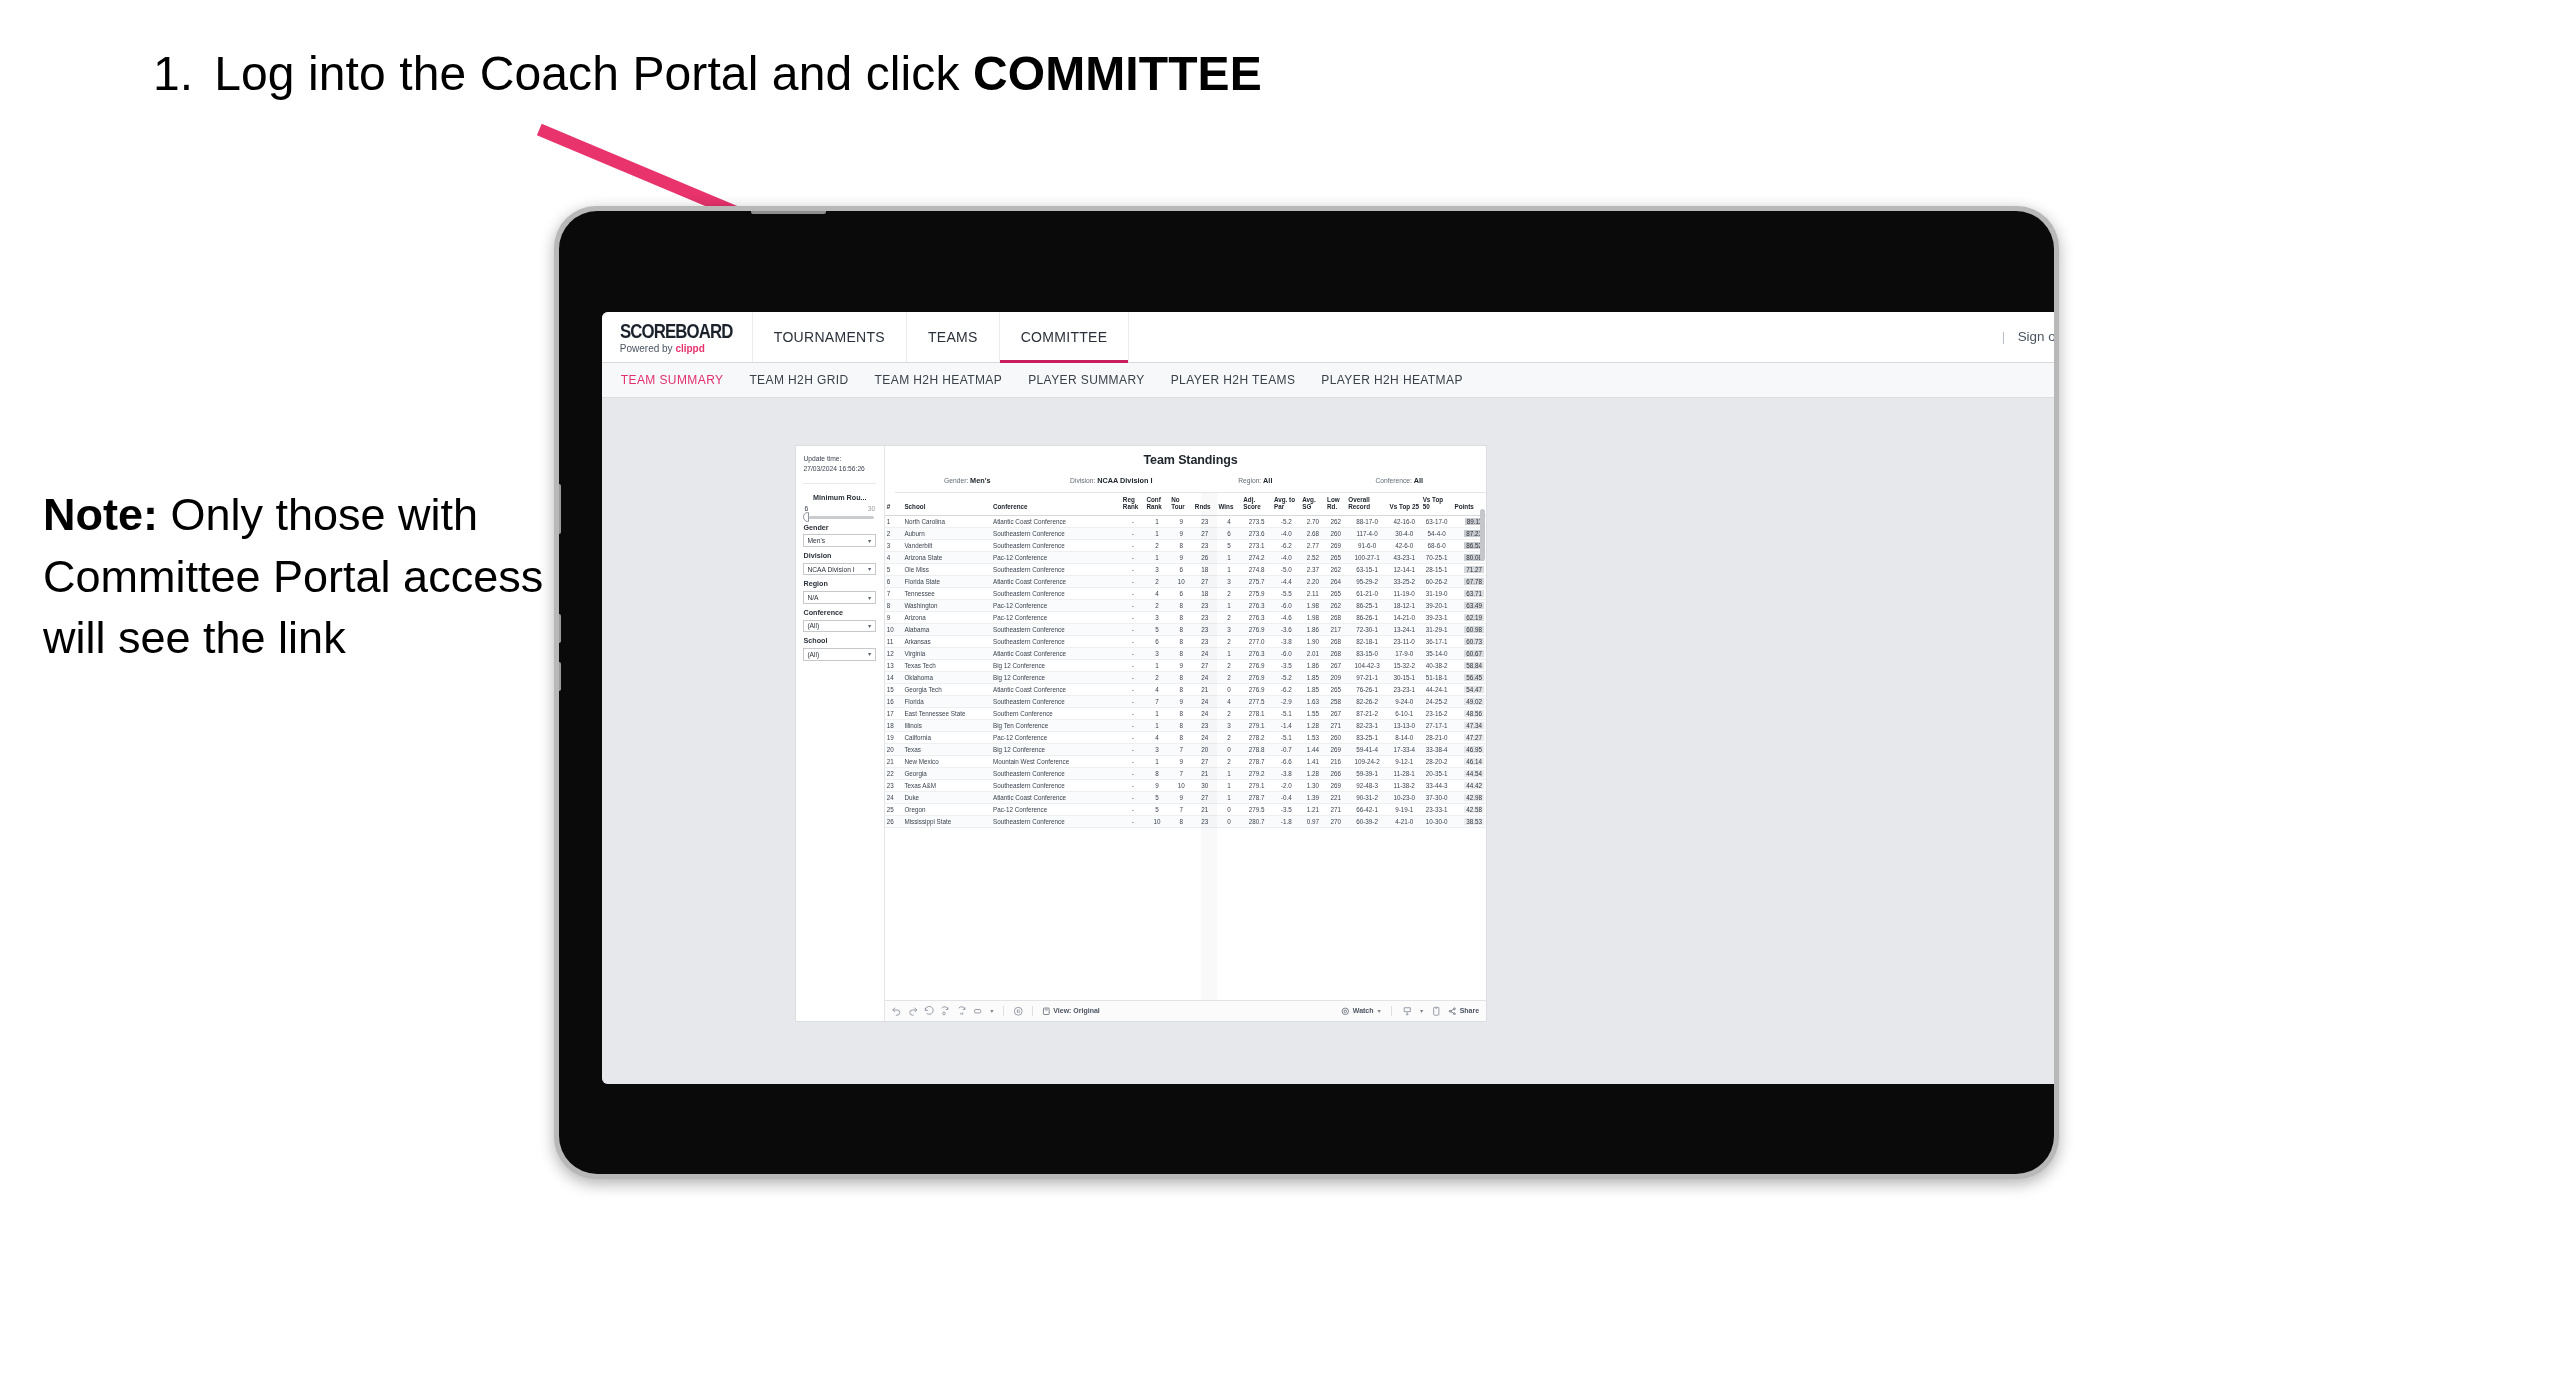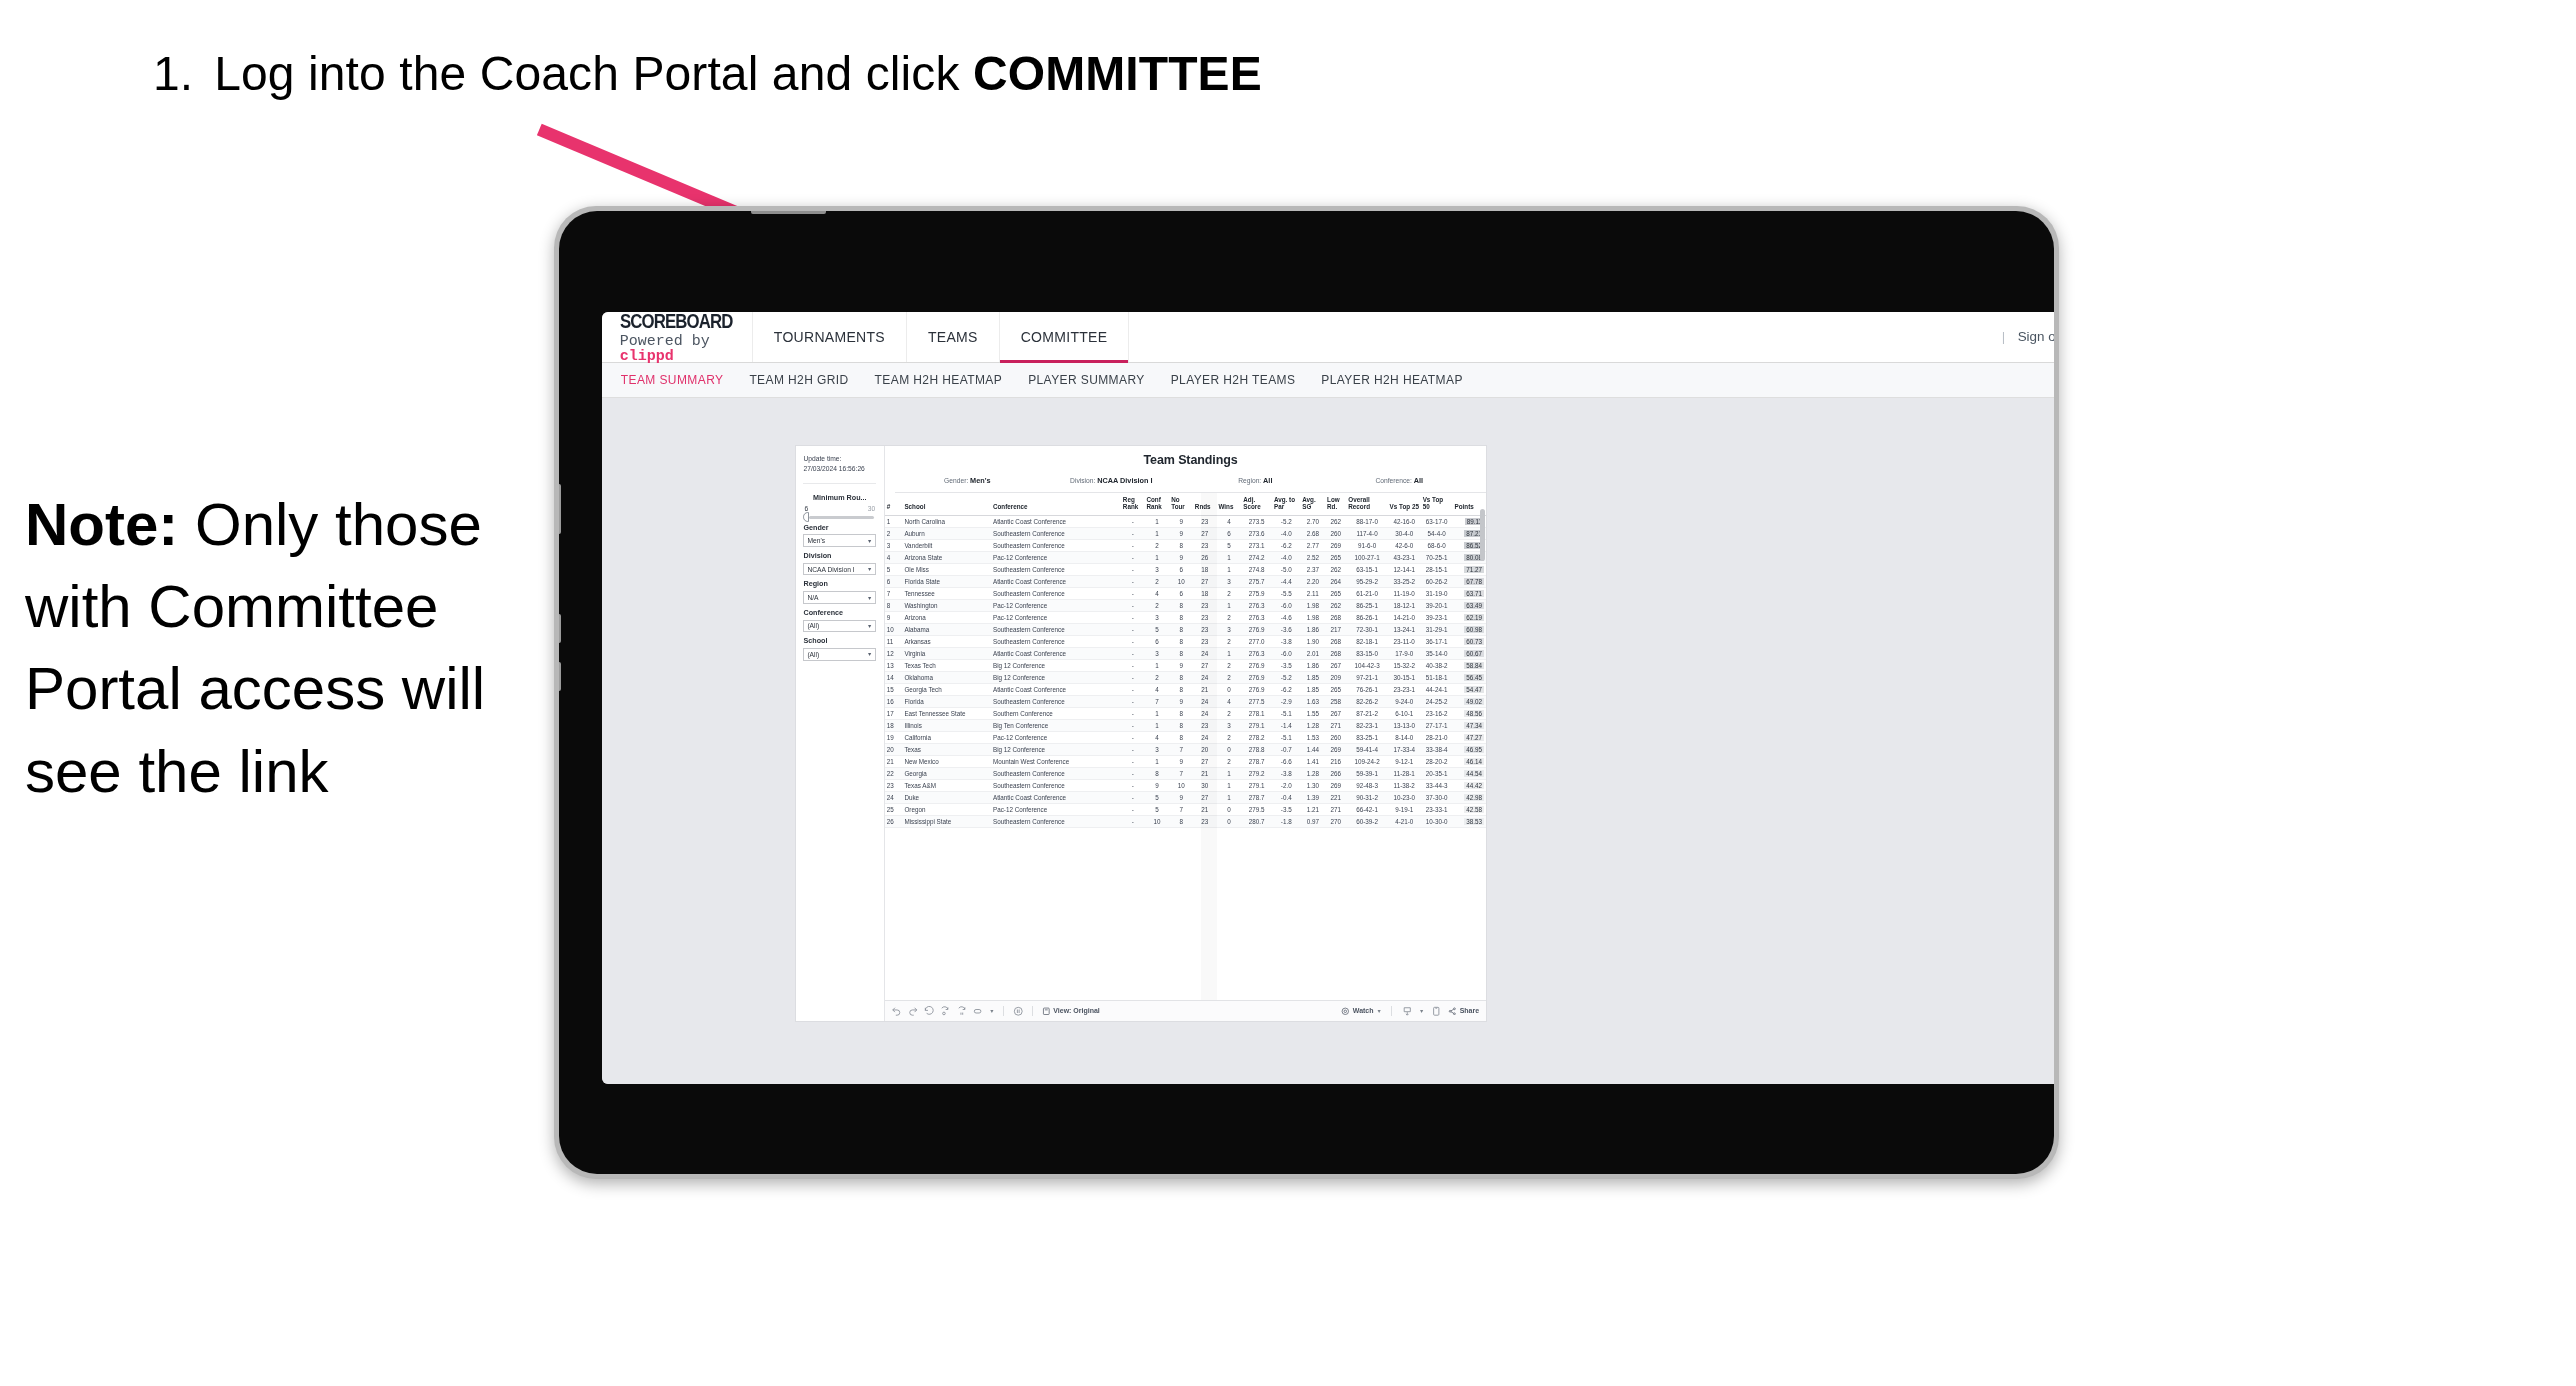--- a/index.html
+++ b/index.html
@@ -13,22 +13,22 @@
 
   
   #step-line {
     position:absolute; left:153px; top:46px;
     font-size:48px; color:#000; letter-spacing:0.1px; white-space:nowrap;
   }
   #step-line .num { margin-right:21px; }
   #step-line .strong { font-weight:bold; }
 
   #note-block {
-    position:absolute; left:25px; top:484px; width:508px;
-    font-size:60px; line-height:1.37; color:#000;
+    position:absolute; left:43px; top:484px; width:508px;
+    font-size:45px; line-height:1.37; color:#000;
   }
   #note-block .strong { font-weight:bold; }
 
   
   #arrow-annotation { position:absolute; left:518px; top:120px; width:537px; height:206px; }
 
   
   #tablet {
     position:absolute; left:554px; top:206px; width:1505px; height:973px;
     border-radius:42px; background:#b8b8b8;
@@ -60,21 +60,21 @@
   #brand {
     width:151px; display:flex; flex-direction:column; justify-content:center;
     padding-left:18px; border-right:1px solid #ececec;
   }
   #brand .bw {
     font-family:"Liberation Sans", sans-serif;
     font-weight:bold; font-size:21px; letter-spacing:-1.1px;
     color:#1b222c; transform:scaleX(.80); transform-origin:left center;
     line-height:1;
   }
-  #brand .pw { font-size:15px; color:#4c5561; margin-top:2.9px; line-height:1;font-family:Liberation Mono, monospace; }
+  #brand .pw { font-size:10px; color:#4c5561; margin-top:2.9px; line-height:1; }
   #brand .pw .clippd { color:#e8336d; font-weight:bold; }
 
   .navitem {
     display:flex; align-items:center; padding:0 21px;
     font-size:14px; color:#2b313a; letter-spacing:0.3px;
     border-right:1px solid #ececec; cursor:pointer; white-space:nowrap;
   }
   .navitem.active { position:relative; }
   .navitem.active:after {
     content:""; position:absolute; left:0; right:0; bottom:-1px; height:2.9px; background:#c8205c;

